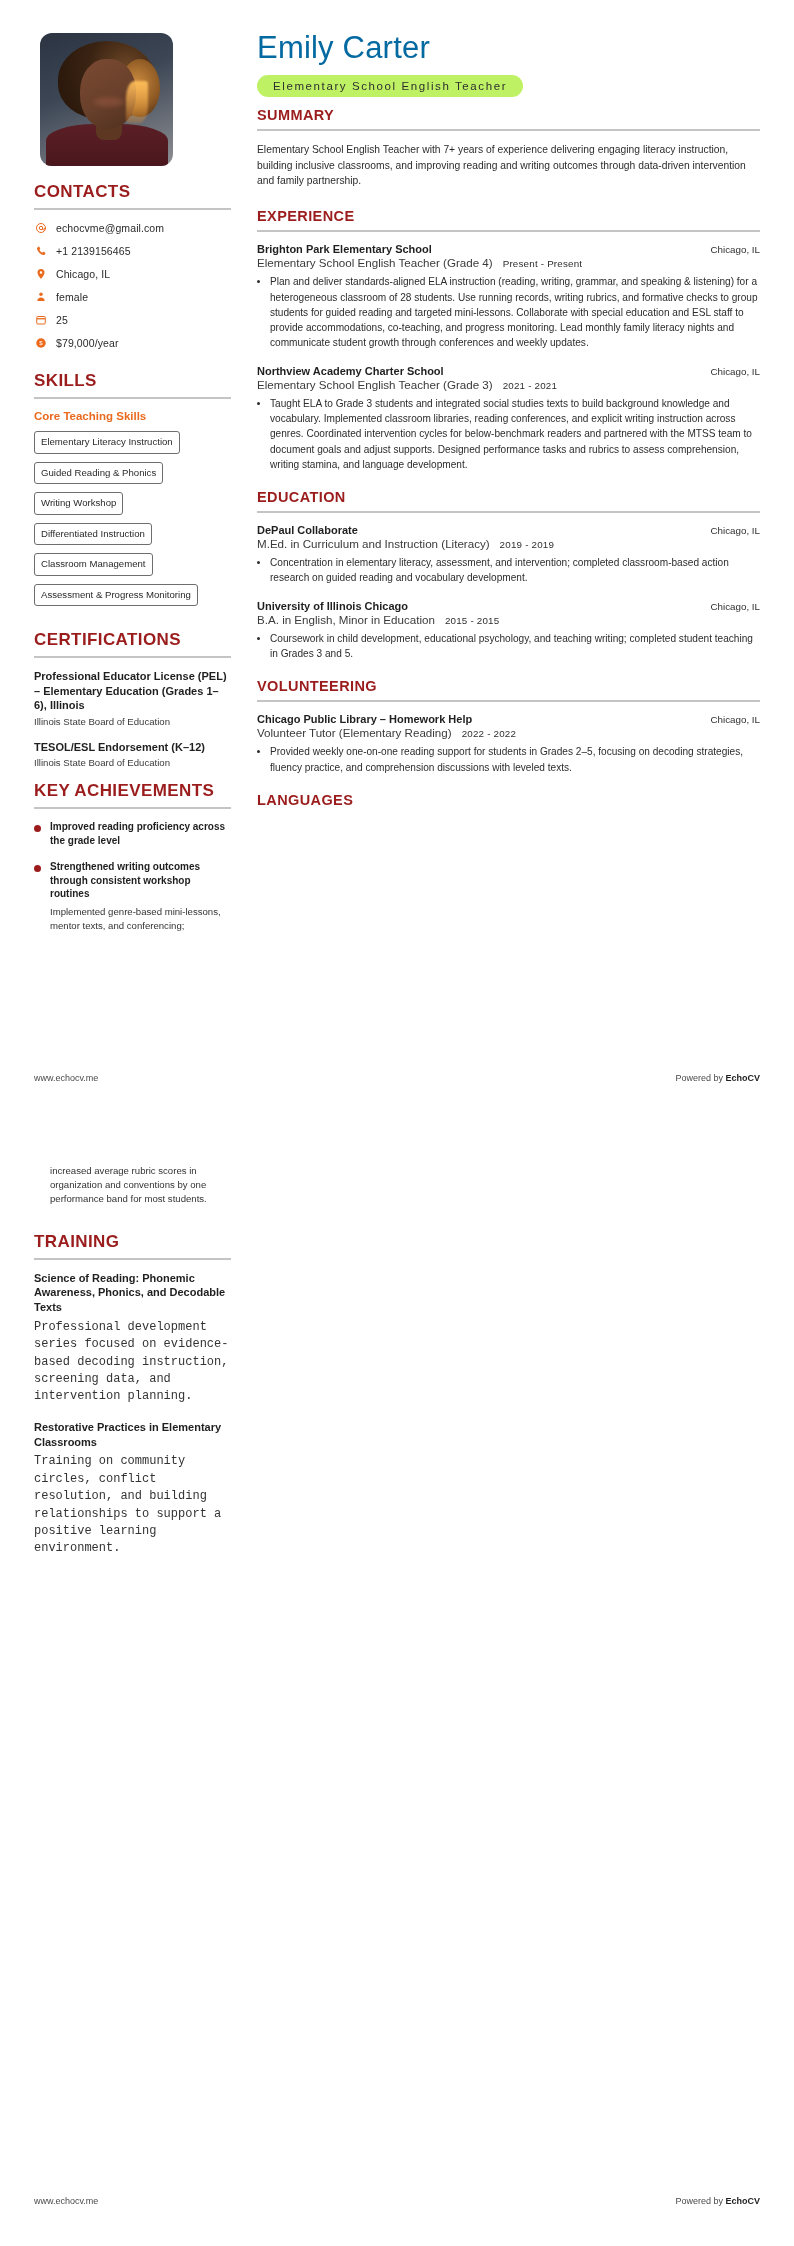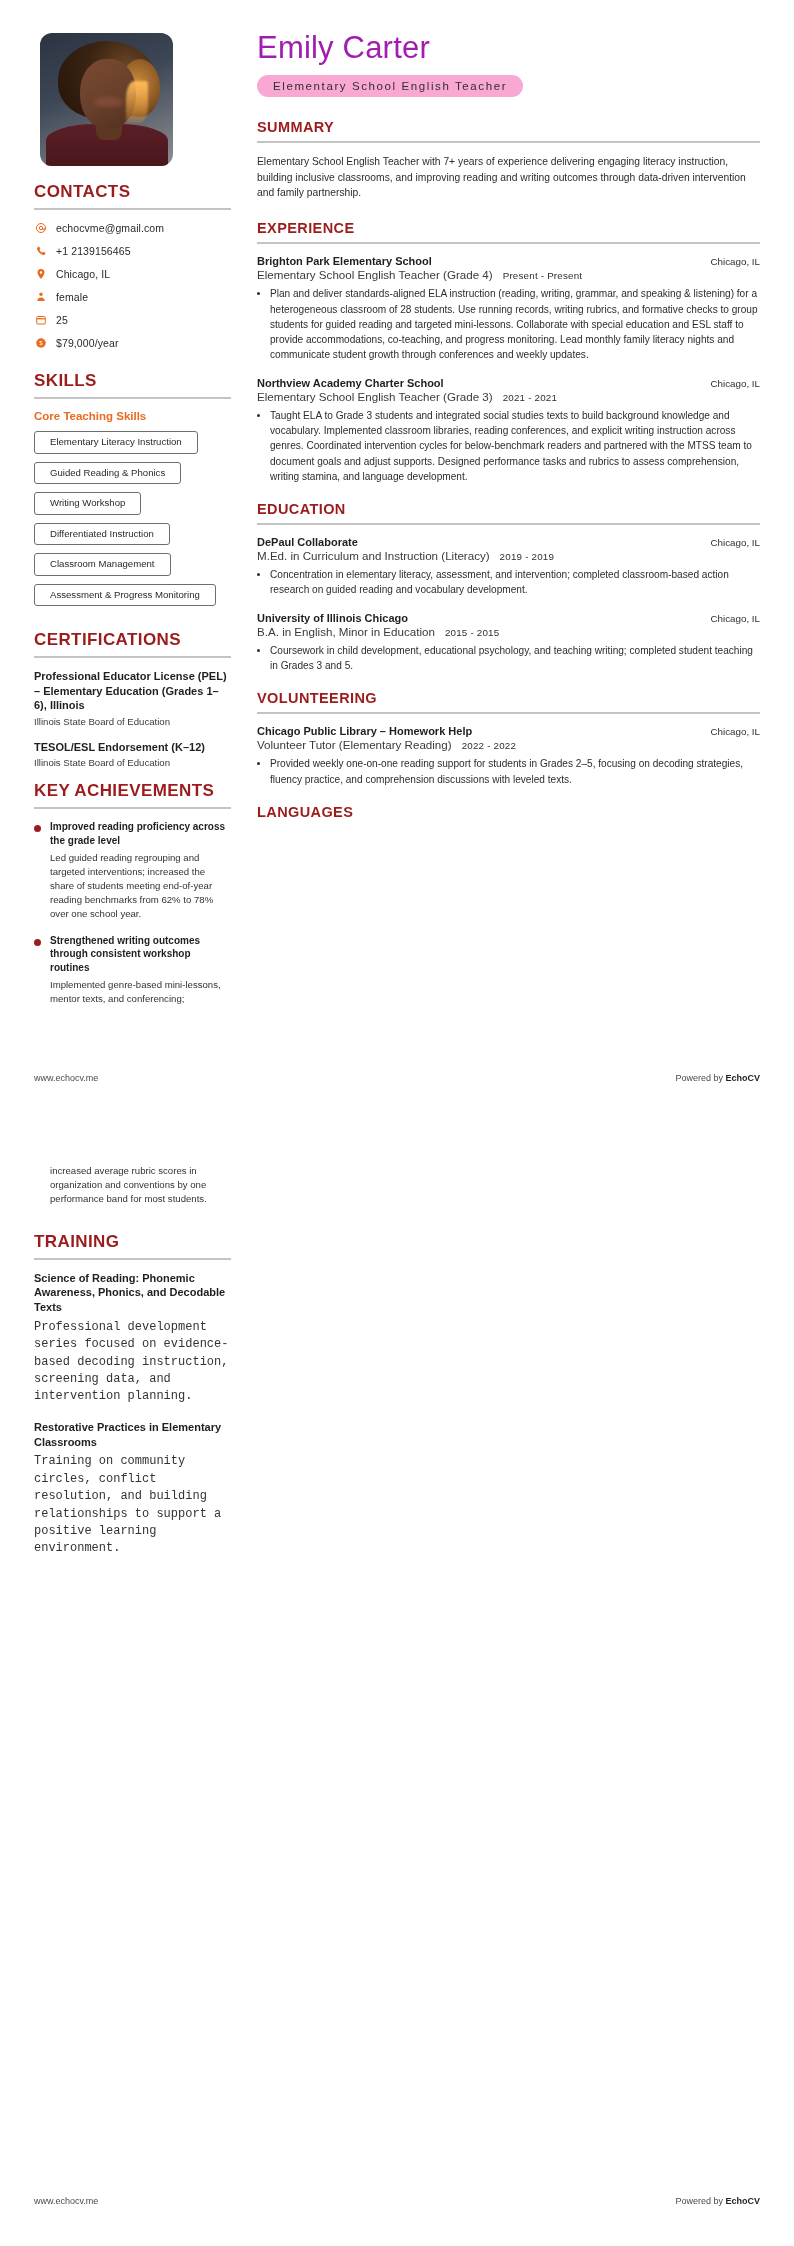--- a/index.html
+++ b/index.html
@@ -82,21 +82,21 @@
   .c-ico { width: 13px; height: 13px; flex: 0 0 13px; display:flex; align-items:center; justify-content:center; }
   .c-ico svg { display:block; }
   .c-text { font-size: 10.5px; color: #2a2a2a; letter-spacing: .1px; }
 
   
   .skill-group-title {
     color: #ea6a1e; font-weight: 700; font-size: 11.5px; margin-bottom: 9px;
   }
   .chip {
     display: inline-block; border: 1px solid #6e6e6e; border-radius: 3px;
-    padding: 5px 15px; font-size: 9.6px; color: #2a2a2a; margin-bottom: 8px;
+    padding: 5px 6px; font-size: 9.6px; color: #2a2a2a; margin-bottom: 8px;
     line-height: 1.1; background:#fff;
   }
 
   
   .cert { margin-bottom: 13px; }
   .cert-name { font-size: 11px; font-weight: 700; color: #1f1f1f; line-height: 1.32; }
   .cert-org { font-size: 9.6px; color: #3a3a3a; margin-top: 3px; }
 
   
   .ka-item { display: flex; gap: 9px; margin-bottom: 13px; }
@@ -104,27 +104,27 @@
   .ka-title { font-size: 10px; font-weight: 700; color: #1f1f1f; line-height: 1.35; }
   .ka-desc { font-size: 9.6px; color: #333; line-height: 1.45; margin-top: 4px; }
 
   
   .tr-item { margin-bottom: 14px; }
   .tr-title { font-size: 11px; font-weight: 700; color: #1f1f1f; line-height: 1.34; }
   .tr-desc { font-size: 12px; color: #333; line-height: 1.45; margin-top: 4px; font-family: Liberation Mono, monospace; }
 
   
   .name {
-    font-size: 31px; font-weight: 400; color: #a21caf; letter-spacing: .2px;
+    font-size: 31px; font-weight: 400; color: #0369a1; letter-spacing: .2px;
     line-height: 1.05; margin: 2px 0 10px 0;
   }
   .title-pill {
-    display: inline-block; background: #f9a8d4; color: #2f2f2f;
+    display: inline-block; background: #bef264; color: #2f2f2f;
     border-radius: 14px; padding: 5px 16px; font-size: 11.5px;
-    letter-spacing: 1.6px; font-weight: 500; margin-bottom: 22px;
+    letter-spacing: 1.6px; font-weight: 500; margin-bottom: 10px;
   }
   .sec-h {
     font-size: 14.5px; font-weight: 700; letter-spacing: .4px;
     color: #9b1c1c; text-transform: uppercase; margin-bottom: 6px;
   }
   .summary { font-size: 10.3px; line-height: 1.55; color: #2c2c2c; margin-bottom: 19px; }
 
   .entry { margin-bottom: 15px; }
   .entry-head { display: flex; justify-content: space-between; align-items: baseline; gap: 10px; }
   .e-org { font-size: 11px; font-weight: 700; color: #1f1f1f; }
@@ -256,21 +256,20 @@
         </div>
       </div>
 
       <div class="side-h" style="margin-top:12px">KEY ACHIEVEMENTS</div>
       <div class="rule"></div>
       <div>
         <div class="ka-item">
           <div class="ka-dot"></div>
           <div>
             <div class="ka-title">Improved reading proficiency across the grade level</div>
-            <div class="ka-desc">Led guided reading regrouping and targeted interventions; increased the share of students meeting end-of-year reading benchmarks from 62% to 78% over one school year.</div>
           </div>
         </div>
         <div class="ka-item">
           <div class="ka-dot"></div>
           <div>
             <div class="ka-title">Strengthened writing outcomes through consistent workshop routines</div>
             <div class="ka-desc">Implemented genre-based mini-lessons, mentor texts, and conferencing;</div>
           </div>
         </div>
       </div>

